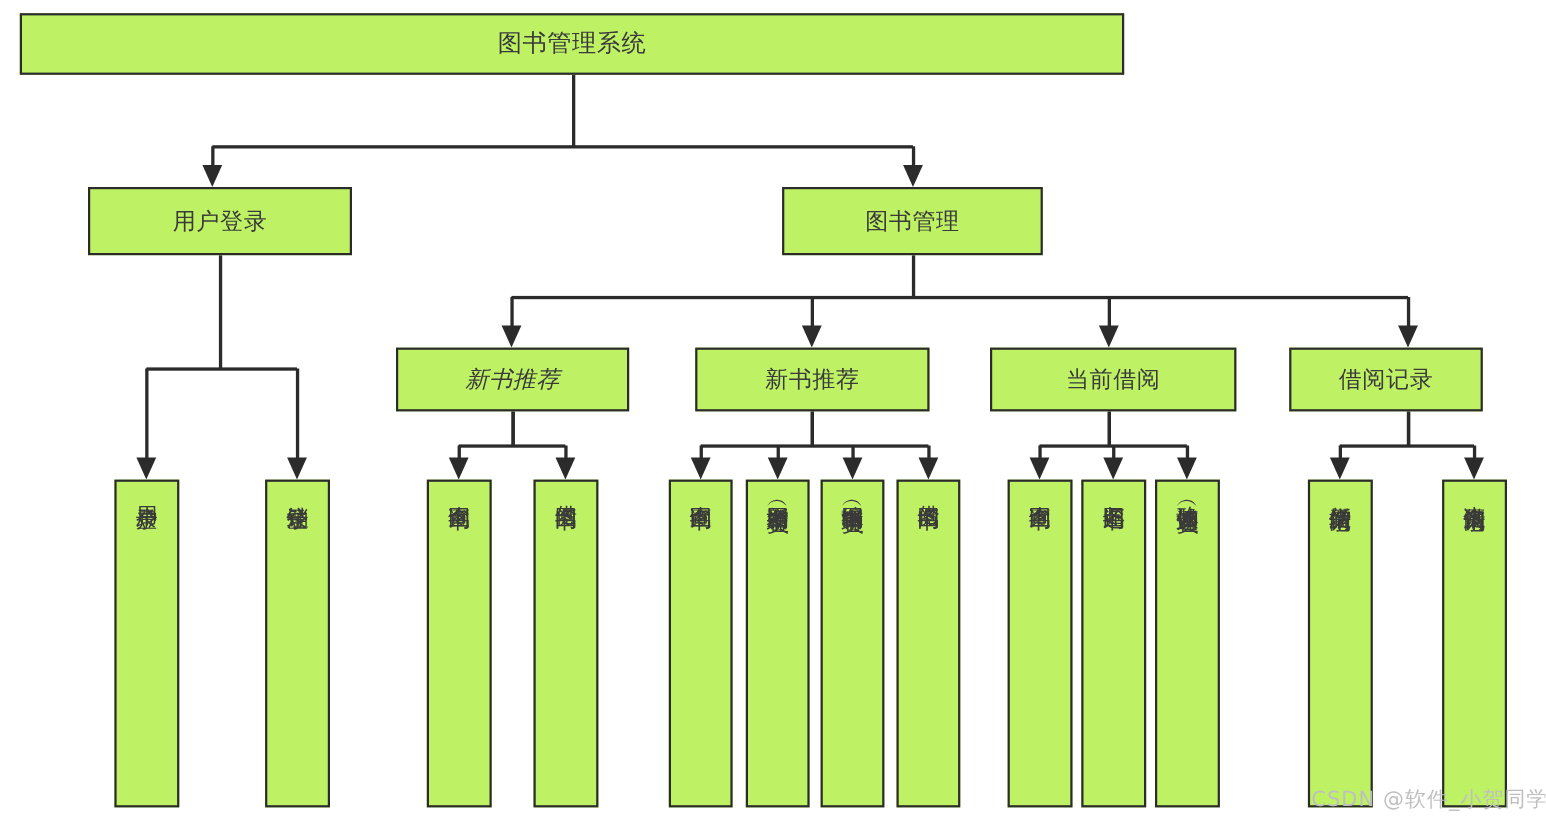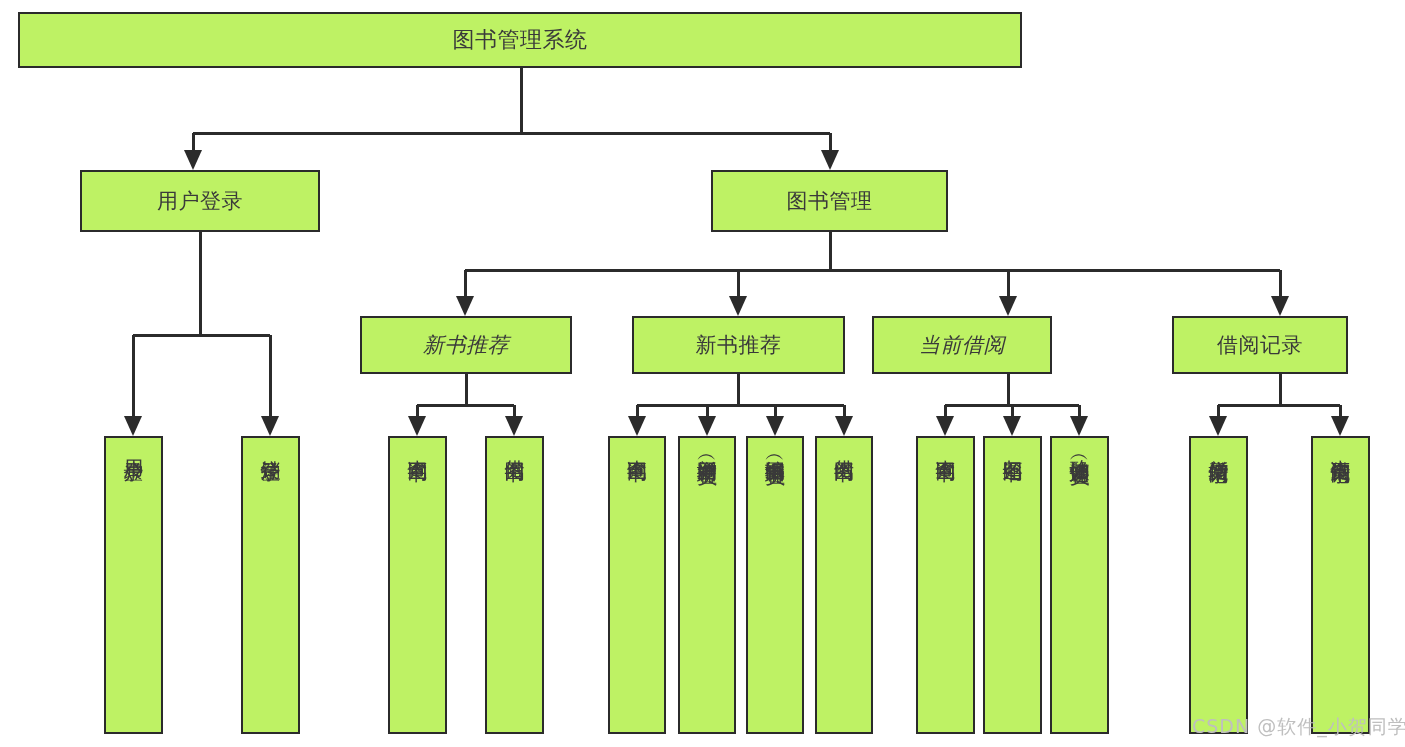--- a/index.html
+++ b/index.html
@@ -155,21 +155,21 @@
   <div class="node level2" style="left:711px; top:170px; width:237px; height:62px;">
     <span class="node-label">图书管理</span>
   </div>
 
   <div class="node level3" style="left:360px; top:316px; width:212px; height:58px;font-style:italic;">
     <span class="node-label">新书推荐</span>
   </div>
   <div class="node level3" style="left:632px; top:316px; width:213px; height:58px;">
     <span class="node-label">新书推荐</span>
   </div>
-  <div class="node level3" style="left:872px; top:316px; width:180px; height:58px;font-style:italic;">
+  <div class="node level3" style="left:900px; top:316px; width:224px; height:58px;">
     <span class="node-label">当前借阅</span>
   </div>
   <div class="node level3" style="left:1172px; top:316px; width:176px; height:58px;">
     <span class="node-label">借阅记录</span>
   </div>
 
   <div id="leaf-layer">
       <div class="node leaf" style="left: 104px; top: 436px; width: 59px; height: 298px;">
         <span class="node-label">用户登录</span>
       </div>

